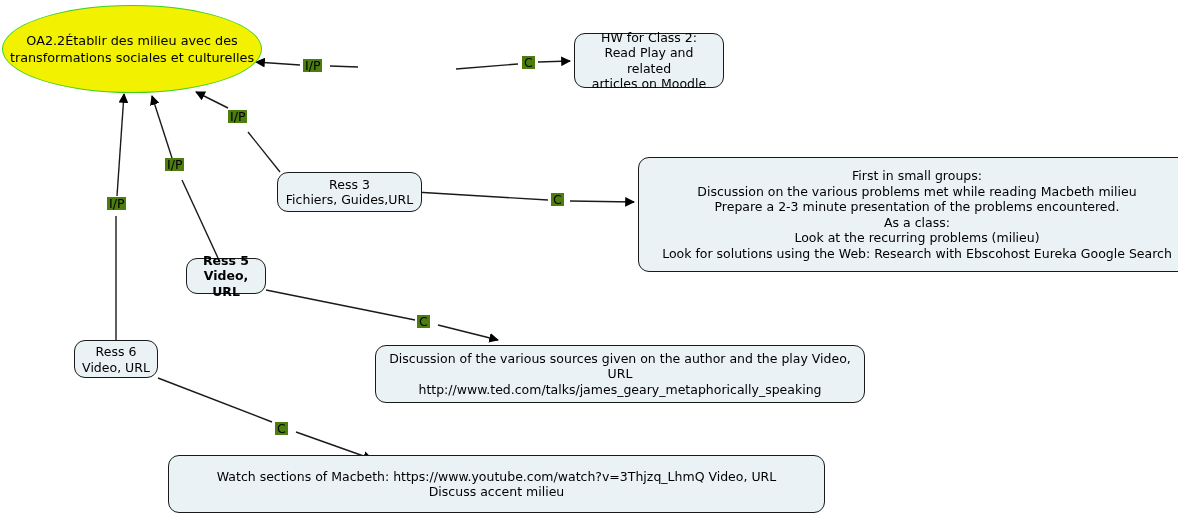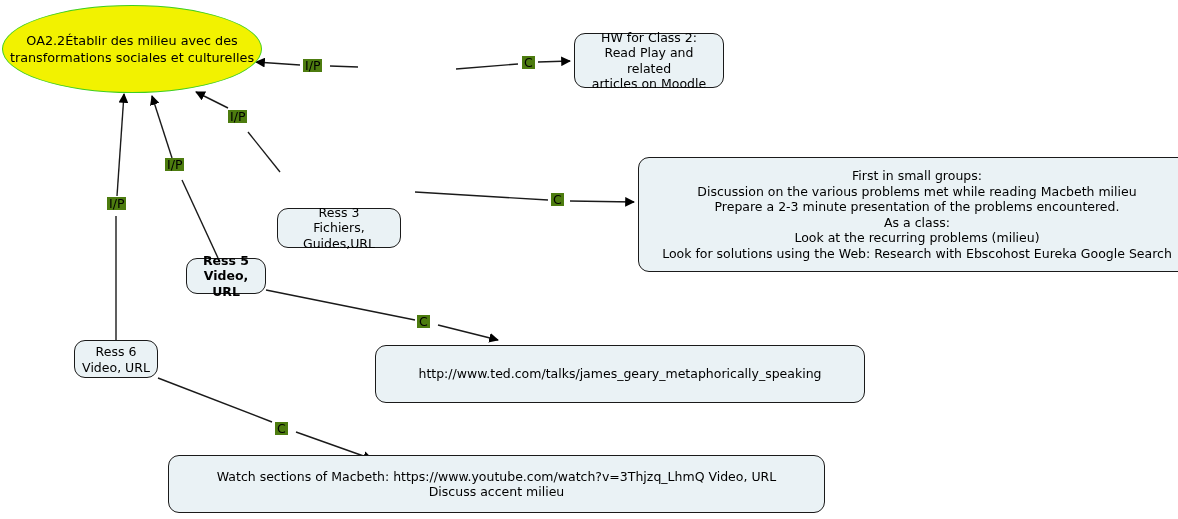--- a/index.html
+++ b/index.html
@@ -124,21 +124,21 @@
 
 
   <div class="node box" style="left:574px; top:33px; width:150px; height:55px;">
     <div>
       <span class="nline">HW for Class 2:</span>
       <span class="nline">Read Play and related</span>
       <span class="nline">articles on Moodle</span>
     </div>
   </div>
 
-  <div class="node box" style="left:277px; top:172px; width:124px; height:40px;margin-top:36px;">
+  <div class="node box" style="left:277px; top:172px; width:145px; height:40px;">
     <div>
       <span class="nline">Ress 3</span>
       <span class="nline">Fichiers, Guides,URL</span>
     </div>
   </div>
 
   <div class="node box" style="left:638px; top:157px; width:558px; height:115px;">
     <div>
       <span class="nline">First in small groups:</span>
       <span class="nline">Discussion on the various problems met while reading Macbeth milieu</span>
@@ -151,20 +151,21 @@
 
   <div class="node box" style="left:186px; top:258px; width:80px; height:36px;font-weight:bold;">
     <div>
       <span class="nline">Ress 5</span>
       <span class="nline">Video, URL</span>
     </div>
   </div>
 
   <div class="node box" style="left:375px; top:345px; width:490px; height:58px;">
     <div>
+      <span class="nline">Discussion of the various sources given on the author and the play Video, URL</span>
       <span class="nline">http://www.ted.com/talks/james_geary_metaphorically_speaking</span>
     </div>
   </div>
 
   <div class="node box" style="left:74px; top:340px; width:84px; height:38px;align-items:flex-end;">
     <div>
       <span class="nline">Ress 6</span>
       <span class="nline">Video, URL</span>
     </div>
   </div>

